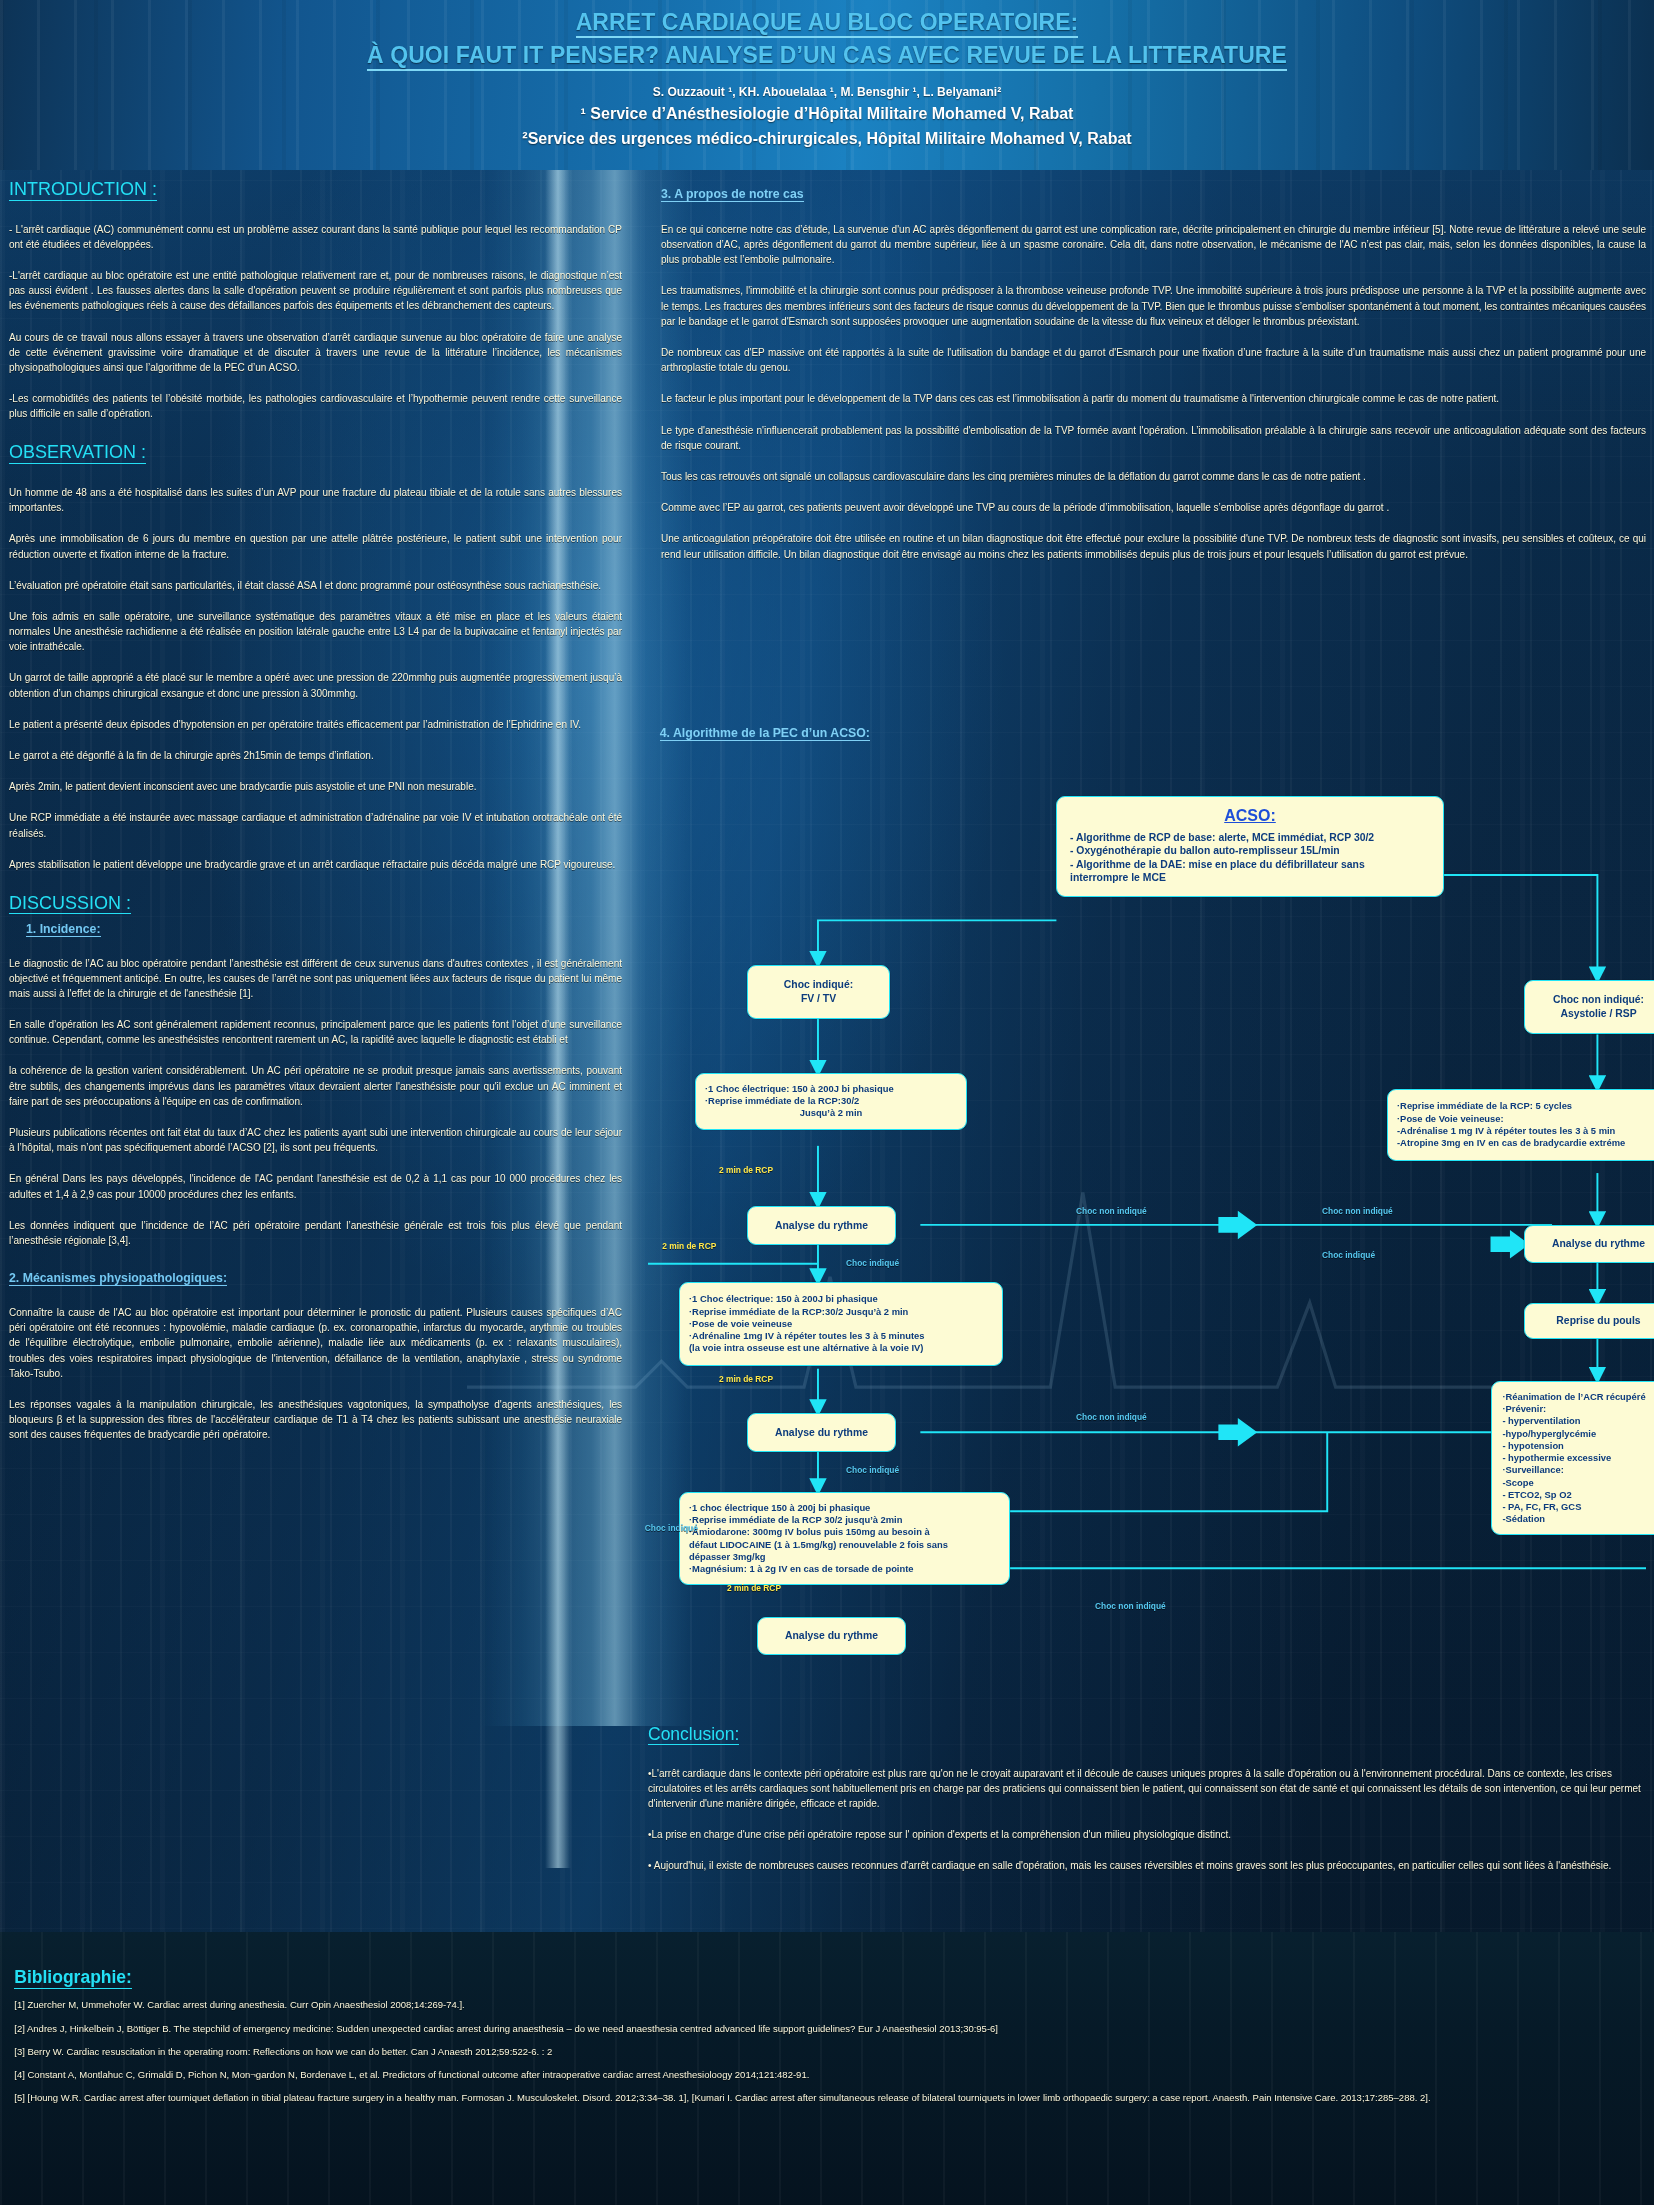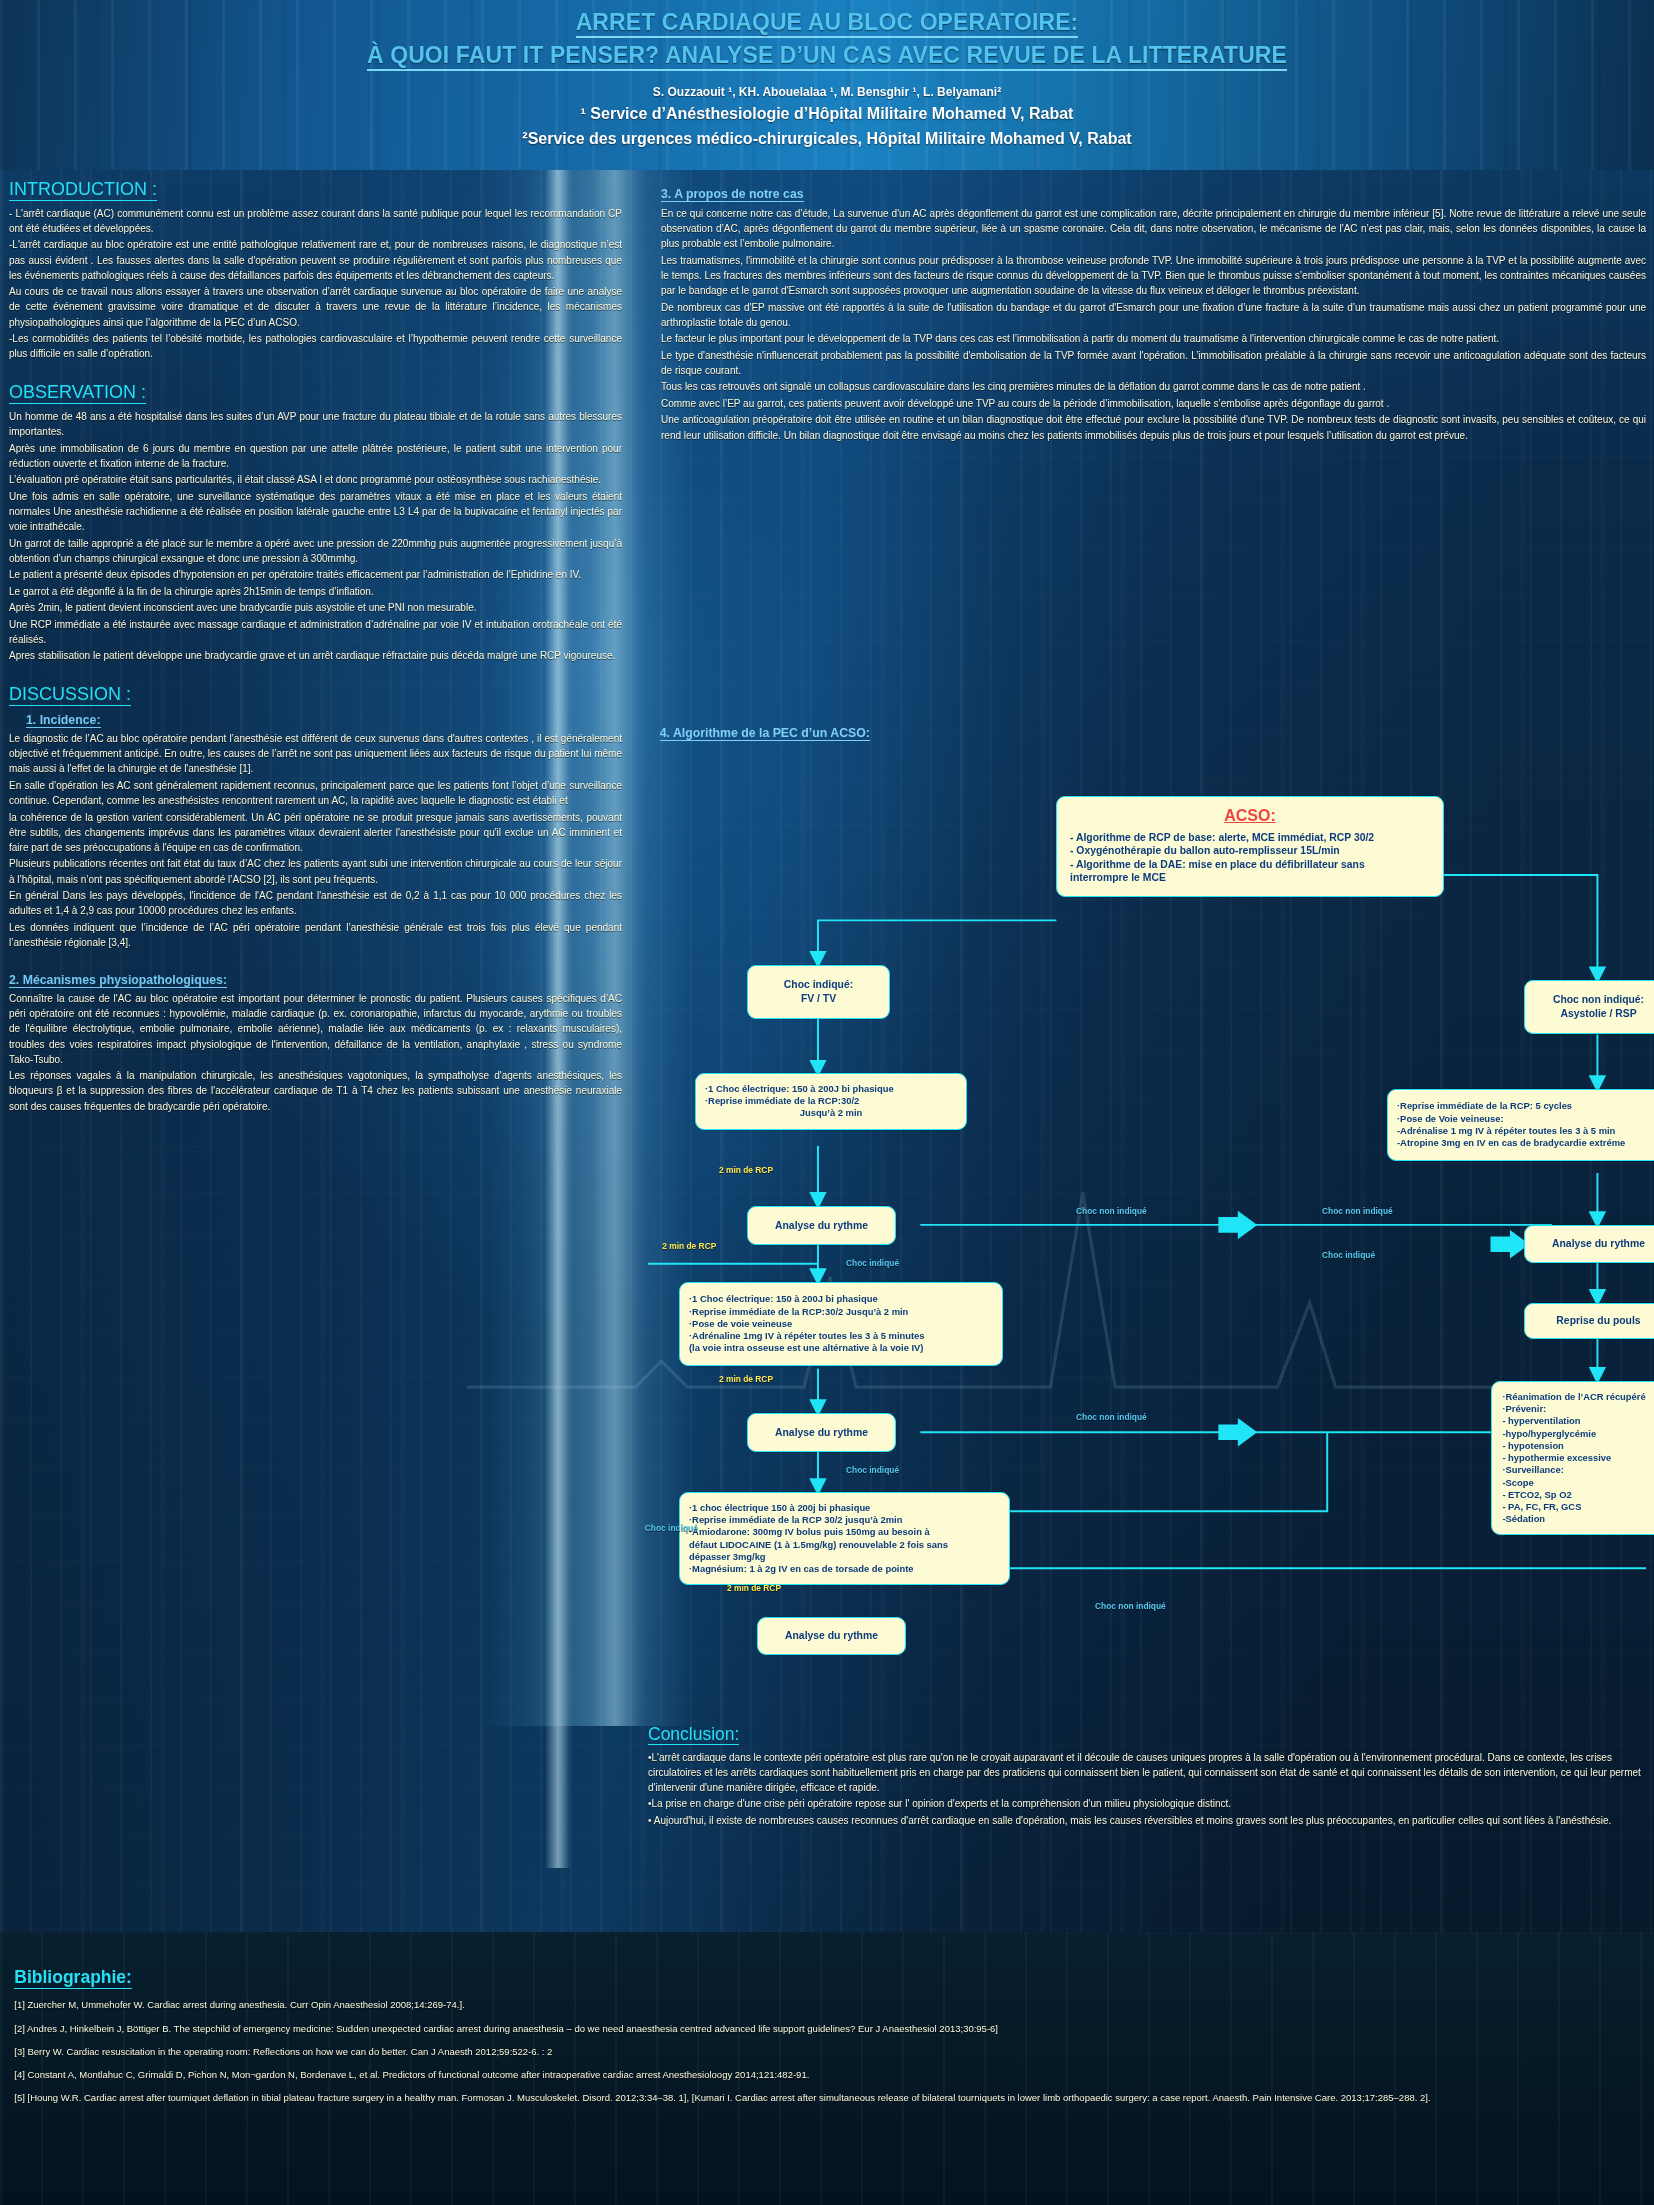--- a/index.html
+++ b/index.html
@@ -90,21 +90,21 @@
     color:#74c8f2; font-size: 12.3px; font-weight:700;
     display:inline-block; border-bottom:1.3px solid #74c8f2; margin: 2.6px 0 2.6px 17px;
   }
   h3.sub-head.nomargin { margin-left: 0; }
   h3.sec-head-sm {
     color:#7fd0f5; font-size: 12.3px; font-weight:700;
     display:inline-block; border-bottom: 1.3px solid #7fd0f5; margin-bottom: 3.9px;
   }
   p.body {
     color:#fdf8dc; font-size: 10px; line-height: 1.52;
-    margin-bottom: 1.3px; text-shadow: 0 0.6px 0.6px rgba(0,0,0,.55);
+    margin-bottom: 1.3px; text-shadow: 0 0.6px 0.6px rgba(0,0,0,.55); margin-top: 16px;
   }
   p.body.just { text-align: justify; }
   .gap-lg { height: 19.4px; }
 
   
   #conclusion { position:absolute; left:648px; top: 1724px; width: 1002px; }
   #conclusion h2 { color:#24e0f5; font-size: 17.5px; }
   #conclusion p { color:#fdf8dc; font-size: 10px; line-height:1.5; }
 
   
@@ -126,21 +126,21 @@
     box-shadow: 0 0 0 0.6px rgba(0,0,0,.15);
     display:flex; flex-direction:column; justify-content:center;
   }
   .fbox .ln { line-height: 1.30; }
   .fbox.center { text-align:center; align-items:center; }
   .flabel {
     position:absolute; color:#56c8f0; font-size: 8.4px; font-weight:700;
     white-space: nowrap; text-shadow:0 0.6px 0.6px rgba(0,0,0,.6);
   }
   .flabel.yellow { color:#ffe94d; }
-  .acso-title { text-align:center; font-size: 16px; color:#ef4444; text-decoration: underline; margin-bottom: 5.2px; font-weight:700;}
+  .acso-title { text-align:center; font-size: 16px; color:#1d4ed8; text-decoration: underline; margin-bottom: 5.2px; font-weight:700;}
 </style>
 </head>
 <body>
 
 <div id="bg"></div>
 <div id="bg-stripes"></div>
 <div id="bg-beam"></div>
 <div id="bg-beam2"></div>
 <svg id="bg-ekg" viewBox="0 0 1700 700" preserveAspectRatio="none">
   <polyline points="0,600 260,600 300,560 340,600 520,600 560,430 600,600 900,600 950,300 1000,600 1250,600 1300,470 1340,600 1700,600" fill="none" stroke="#bfe6ff" stroke-width="5" opacity=".45"></polyline>

